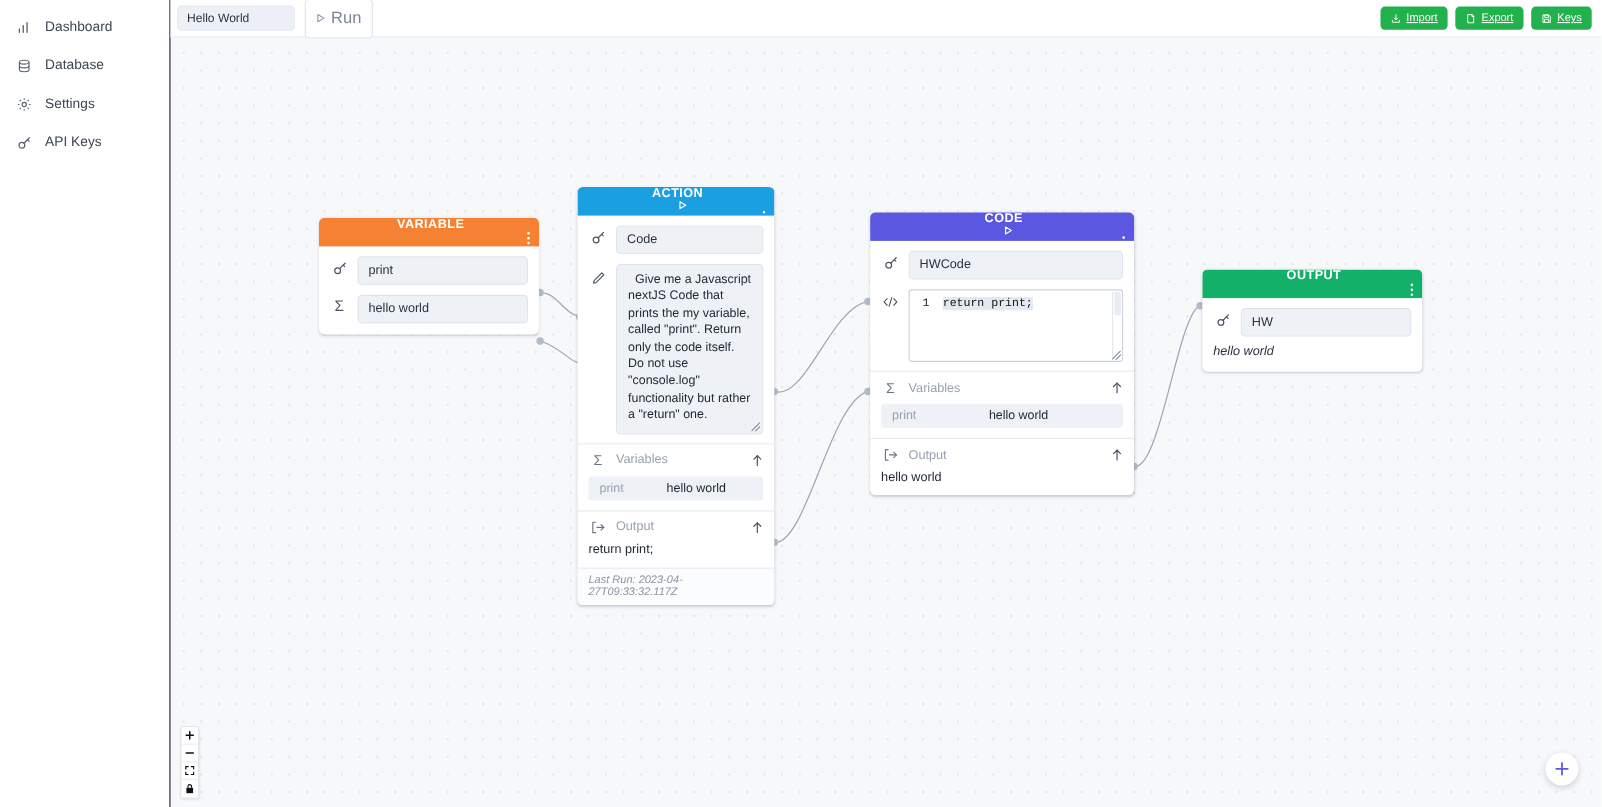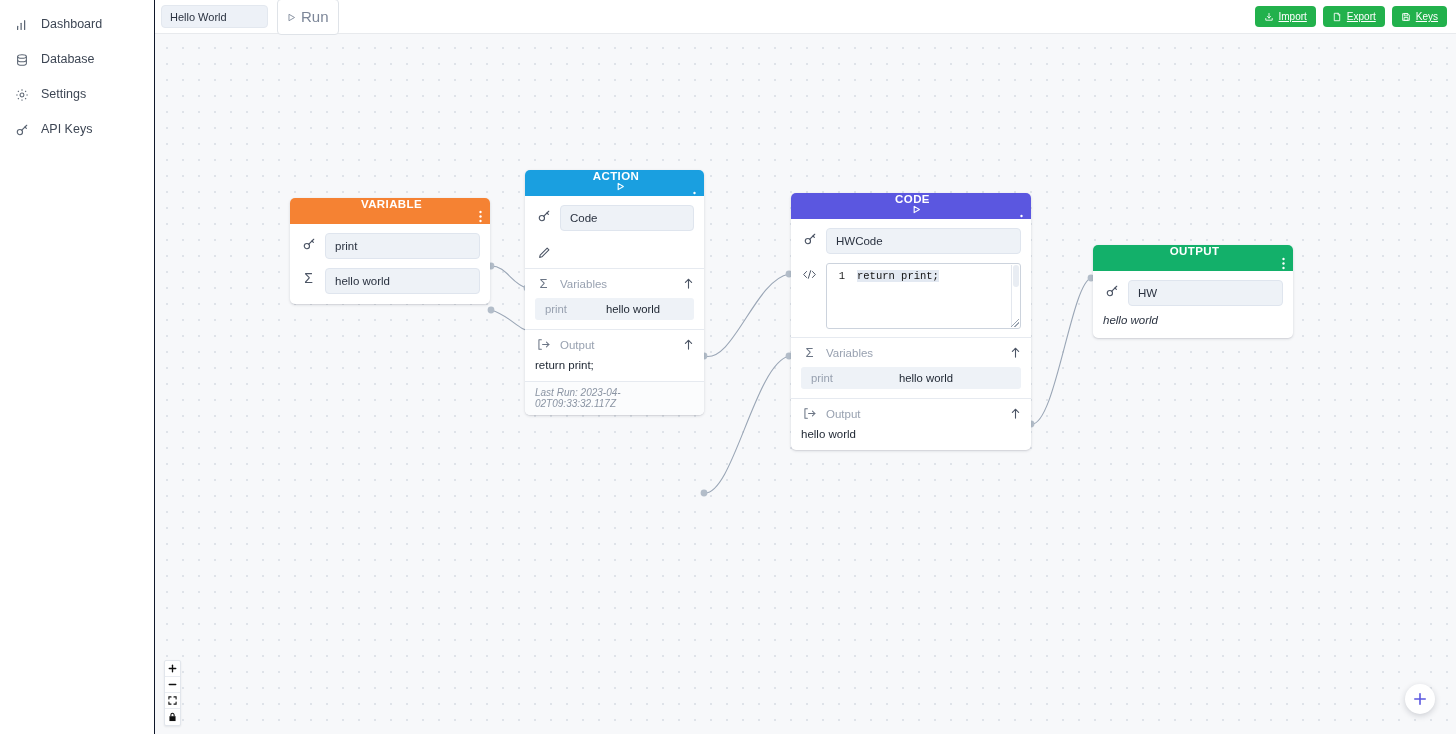--- a/index.html
+++ b/index.html
@@ -421,20 +421,21 @@
               </svg>
             </span>
             <div class="field">Code</div>
           </div>
           <div class="row">
             <span class="rowicon" style="padding-top:6px;">
               <svg width="14" height="14" viewBox="0 0 16 16" fill="none" stroke="currentColor" stroke-width="1.2" stroke-linejoin="round">
                 <path d="M11.6 2.4l2 2-8 8-2.6.6.6-2.6z"></path>
               </svg>
             </span>
+            <div class="textarea">  Give me a Javascript nextJS Code that prints the my variable, called "print". Return only the code itself. Do not use "console.log" functionality but rather a "return" one.</div>
           </div>
         </div>
 
         <div class="section">
           <div class="sec-head">
             <span class="sec-ic" style="font-size:13px;">Σ</span>
             <span>Variables</span>
             <span class="caret">
               <svg width="11" height="13" viewBox="0 0 12 14" fill="none" stroke="currentColor" stroke-width="1.2" stroke-linecap="round" stroke-linejoin="round">
                 <line x1="6" y1="12" x2="6" y2="2.4"></line>
@@ -461,21 +462,21 @@
             <span class="caret">
               <svg width="11" height="13" viewBox="0 0 12 14" fill="none" stroke="currentColor" stroke-width="1.2" stroke-linecap="round" stroke-linejoin="round">
                 <line x1="6" y1="12" x2="6" y2="2.4"></line>
                   <polyline points="2.6,5.8 6,2.4 9.4,5.8"></polyline>
               </svg>
             </span>
           </div>
           <div class="out-text">return print;</div>
         </div>
 
-        <div class="lastrun">Last Run: 2023-04-02T09:33:32.117Z</div>
+        <div class="lastrun">Last Run: 2023-04-27T09:33:32.117Z</div>
       </div>
 
       <div class="node" style="left:636px; top:159px; width:240px;">
         <div class="node-head" style="background:#5b57e0;">
           <span>CODE</span>
           <span class="play">
             <svg width="9" height="9" viewBox="0 0 10 10" fill="none" stroke="#fff" stroke-width="1.2" stroke-linejoin="round">
                 <polygon points="2.4,1.5 8.2,5 2.4,8.5"></polygon>
               </svg>
           </span>

